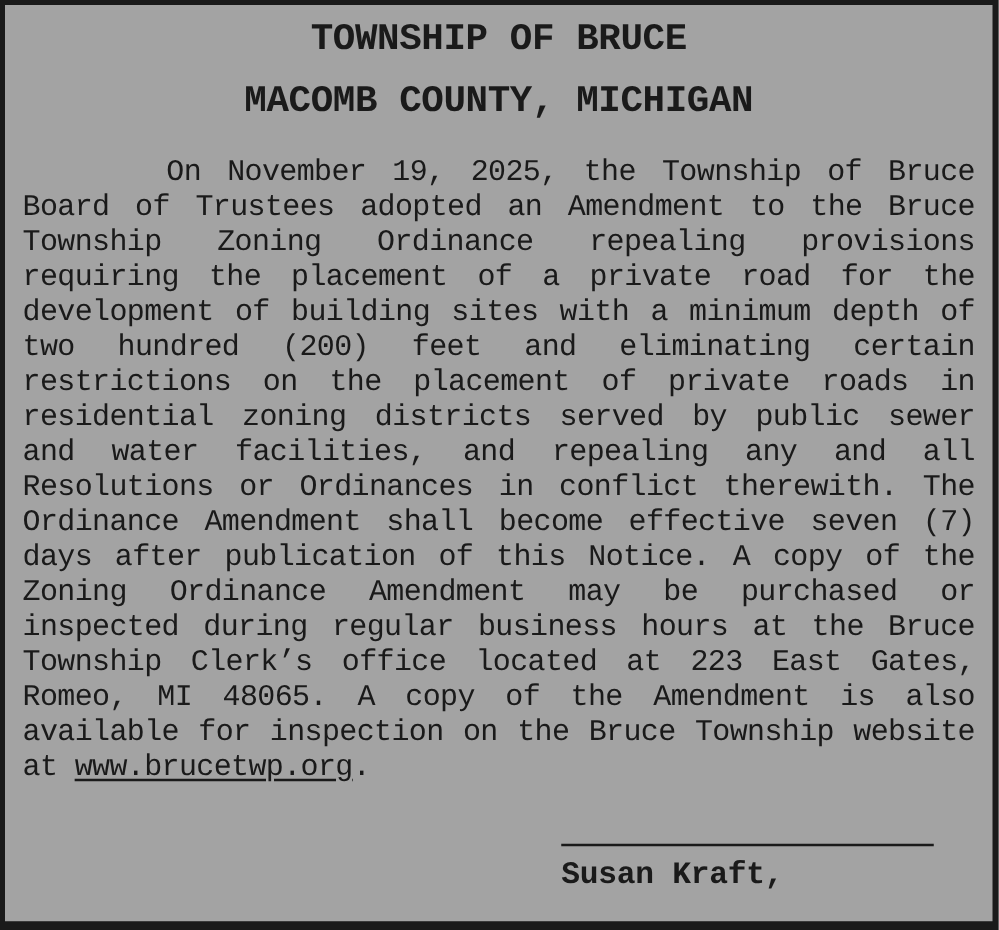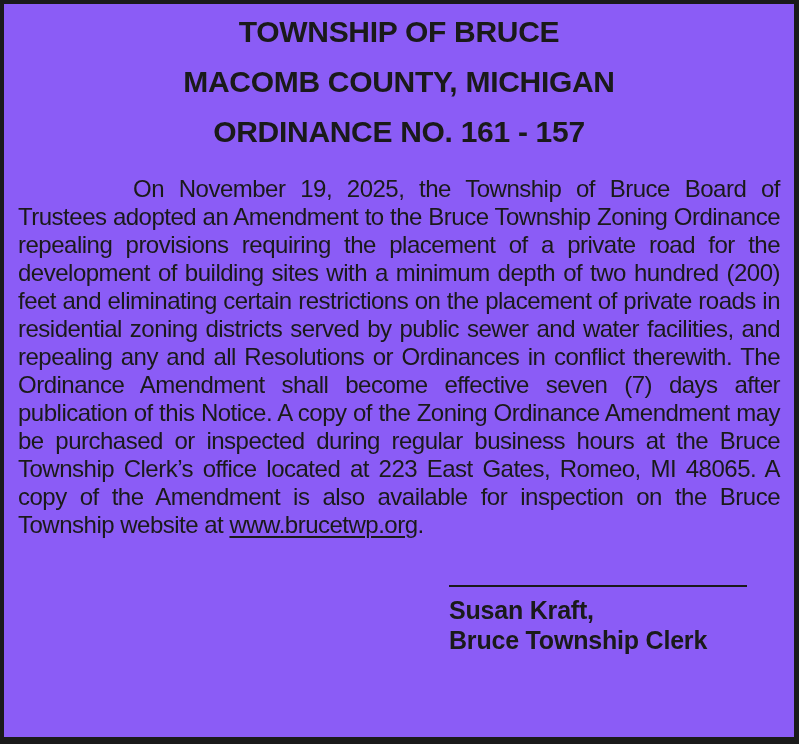--- a/index.html
+++ b/index.html
@@ -5,28 +5,28 @@
   html, body {
     margin: 0;
     padding: 0;
     background: #ffffff;
   }
   .page {
     position: relative;
     width: 799px;
     height: 744px;
     box-sizing: border-box;
-    background: #8b5cf6;
+    background: #a3a3a3;
     border: 4px solid #1a1a1a;
     border-bottom-width: 7px;
     border-right-width: 5px;
     padding: 10px 14px 12px 14px;
     overflow: hidden;
     color: #1a1a1a;
-    font-family: Liberation Sans, sans-serif;
+    font-family: Liberation Mono, monospace;
   }
   .heading {
     margin: 0 0 14px 0;
     text-align: center;
     font-weight: bold;
     font-size: 30px;
     line-height: 36px;
     letter-spacing: -0.3px;
     white-space: nowrap;
   }
@@ -65,24 +65,22 @@
 </style>
 </head>
 <body>
 
 <div class="page">
 
   <div class="heading">TOWNSHIP OF BRUCE</div>
 
   <div class="heading">MACOMB COUNTY, MICHIGAN</div>
 
-  <div class="heading">ORDINANCE NO. 161 - 157</div>
 
 
   <p class="body-par"><span>On November 19, 2025, the Township of Bruce Board of Trustees adopted an Amendment to the Bruce Township Zoning Ordinance repealing provisions requiring the placement of a private road for the development of building sites with a minimum depth of two hundred (200) feet and eliminating certain restrictions on the placement of private roads in residential zoning districts served by public sewer and water facilities, and repealing any and all Resolutions or Ordinances in conflict therewith. The Ordinance Amendment shall become effective seven (7) days after publication of this Notice. A copy of the Zoning Ordinance Amendment may be purchased or inspected during regular business hours at the Bruce Township Clerk’s office located at 223 East Gates, Romeo, MI 48065. A copy of the Amendment is also available for inspection on the Bruce Township website at </span><span class="website-link">www.brucetwp.org</span><span>.</span></p>
 
   <div class="signature-block">
     <div class="signature-line"></div>
     <div>Susan Kraft,</div>
-    <div>Bruce Township Clerk</div>
   </div>
 
 </div>
 
 </body></html>

